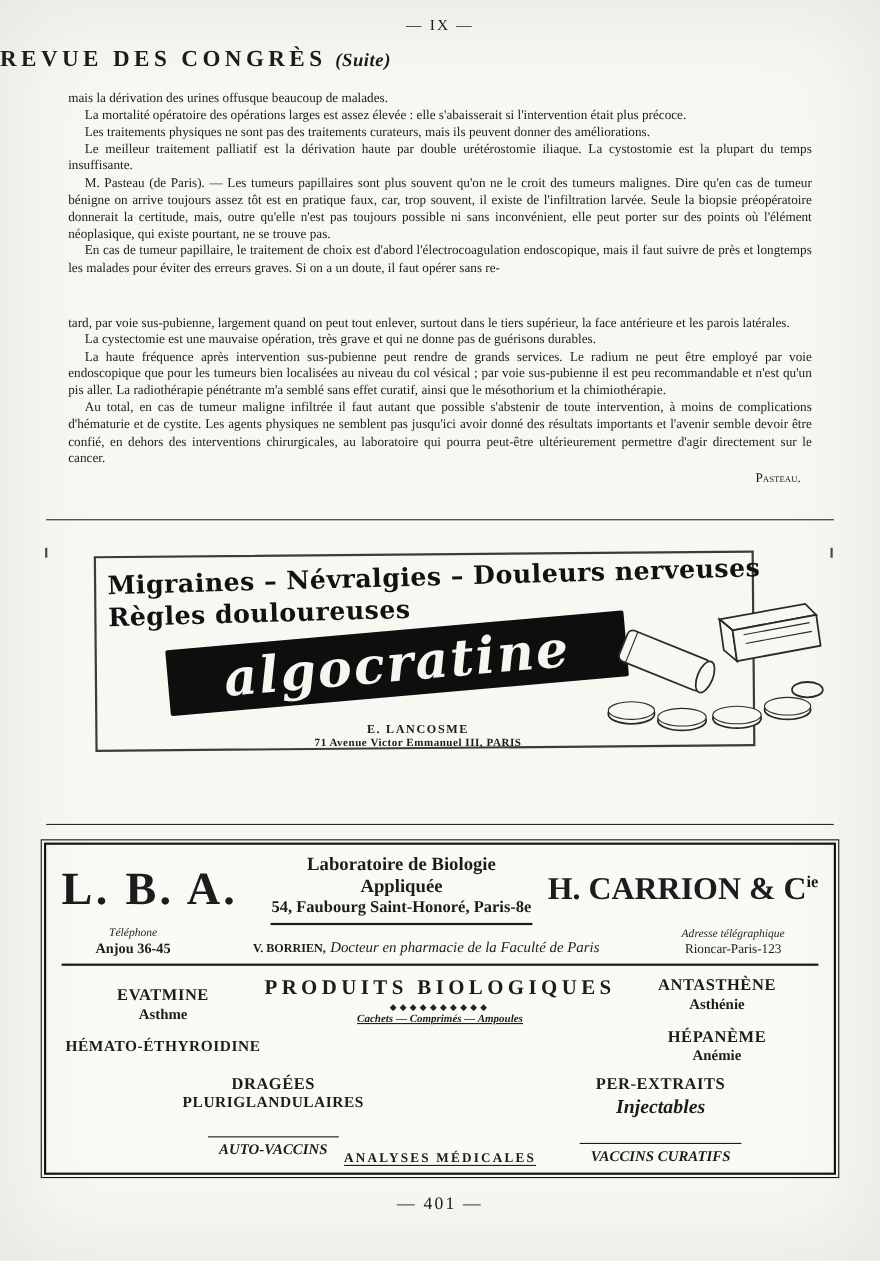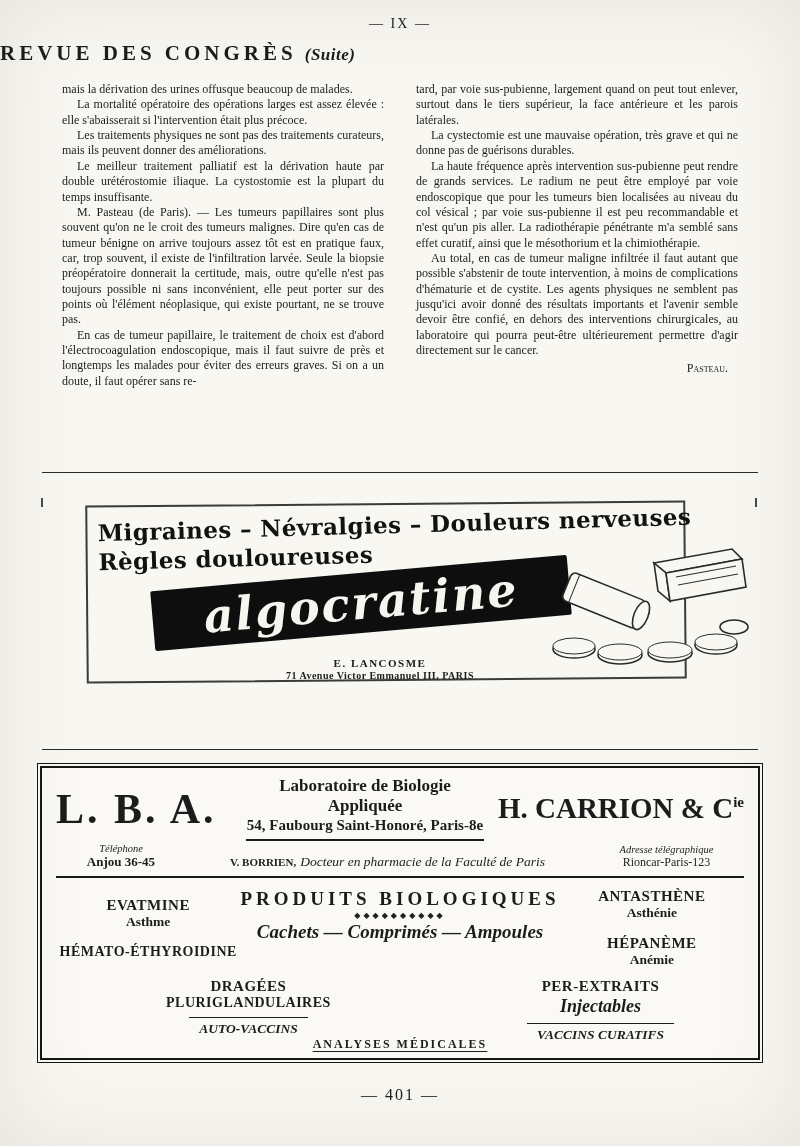--- a/index.html
+++ b/index.html
@@ -12,21 +12,21 @@
     overflow:hidden;
   }
   body::after{
     content:""; position:absolute; inset:0; pointer-events:none;
     box-shadow: inset 0 0 90px rgba(70,60,35,0.10);
   }
   .folio{ text-align:center; padding-top:16px; font-size:14px; letter-spacing:2px; }
   .title{ text-align:left; margin-top:9px; font-size:21px; font-weight:bold; letter-spacing:4px; }
   .title .suite{ font-style:italic; letter-spacing:0.5px; font-size:17px; margin-left:8px; }
 
-  .columns{ display:flex; gap:32px; padding:16px 62px 0; height:392px; overflow:hidden; }
+  .columns{ display:flex; gap:32px; padding:16px 62px 0; height:392px; overflow:hidden;flex-direction:column; }
   .col{ flex:1; font-size:12px; line-height:1.28; text-align:justify; }
   .col p{ text-indent:15px; }
   .col p.noindent{ text-indent:0; }
   .signature{ text-align:right; text-indent:0 !important; font-variant:small-caps; padding-right:10px; margin-top:3px; }
 
   .rule{ height:1px; background:#2b2b2b; margin:0 42px; }
   .rule-1{ margin-top:14px; }
   .rule-2{ margin-top:16px; }
   .tick{ position:absolute; width:2px; height:9px; background:#4a4a4a; }
 
@@ -67,29 +67,29 @@
   .val-b{ font-weight:bold; font-size:13px; }
   .val-n{ font-size:12px; }
   .ad2-row3{ display:flex; margin-top:10px; }
   .side{ width:200px; display:flex; flex-direction:column; gap:14px; justify-content:center; text-align:center; }
   .pn{ font-weight:bold; font-size:15px; letter-spacing:0.5px; white-space:nowrap; }
   .ps{ font-weight:bold; font-size:13.5px; }
   .centerblock{ flex:1; text-align:center; }
   .prodbio{ font-weight:bold; font-size:19px; letter-spacing:4px; white-space:nowrap; }
   .ornament{ font-size:8px; letter-spacing:3px; color:#222; margin:1px 0; }
   .opo{ font-weight:bold; font-size:30px; letter-spacing:2px; }
-  .forms{ font-style:italic; font-weight:bold; font-size:19px; margin-top:1px; }
+  .forms{ font-style:italic; font-weight:bold; font-size:10px; margin-top:1px;text-decoration:underline; }
   .ad2-row4{ display:flex; align-items:flex-start; margin-top:10px; min-height:74px; position:relative; }
   .b4{ text-align:center; }
   .b4.left{ margin-left:110px; }
   .b4.right{ margin-left:auto; margin-right:70px; }
   .bl1{ font-weight:bold; font-size:15px; letter-spacing:0.5px; }
   .bl2{ font-weight:bold; font-size:14px; letter-spacing:0.5px; }
   .inj{ font-style:italic; font-weight:bold; font-size:18px; margin-top:1px; }
-  .vac{ font-style:italic; font-weight:bold; font-size:13.5px; margin-top:6px;
+  .vac{ font-style:italic; font-weight:bold; font-size:13.5px; margin-top:22px;
         border-top:1.5px solid #1a1a1a; padding:3px 10px 0; display:inline-block; }
   .analyses{ position:absolute; left:0; right:0; bottom:0; text-align:center;
              font-weight:bold; font-size:12px; letter-spacing:2px;
              text-decoration:underline; text-underline-offset:3px; }
   .folio-bottom{ position:absolute; bottom:42px; left:0; right:0; text-align:center;
                  font-size:16px; letter-spacing:2px; }
 </style>
 </head>
 <body>
 

